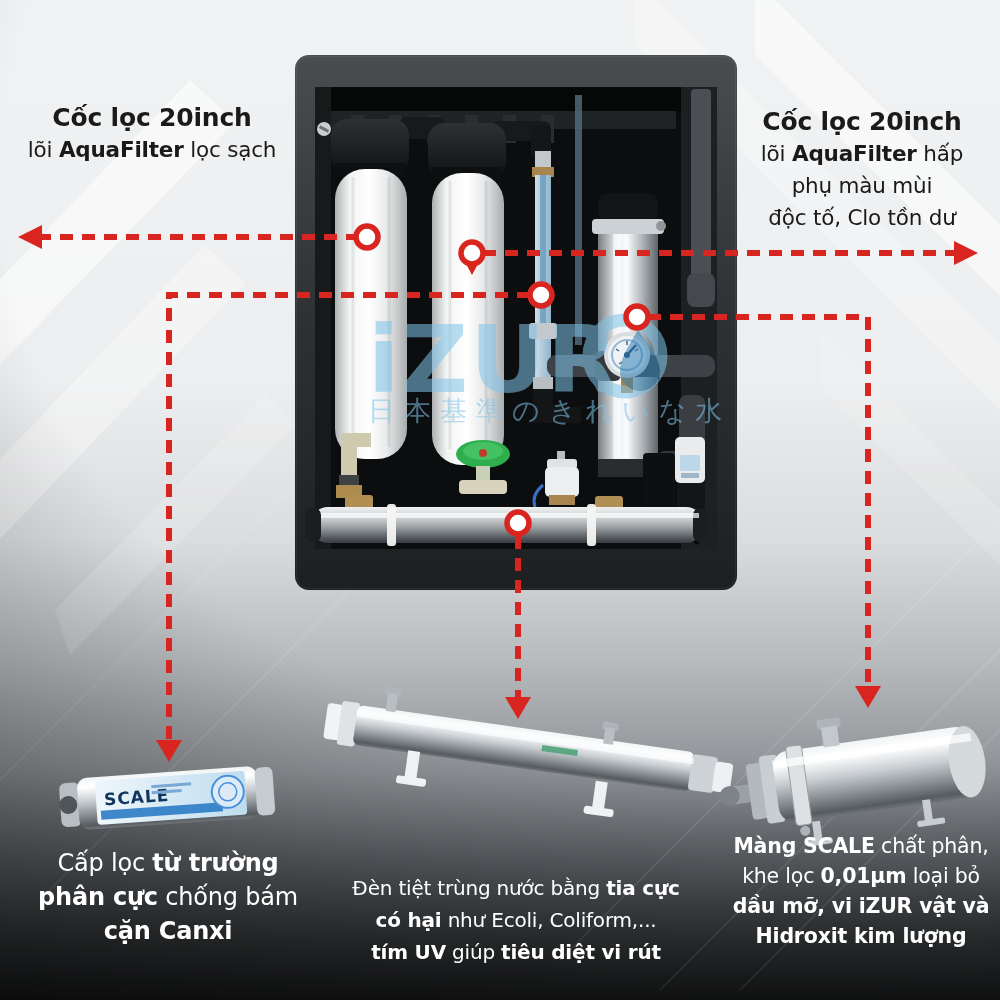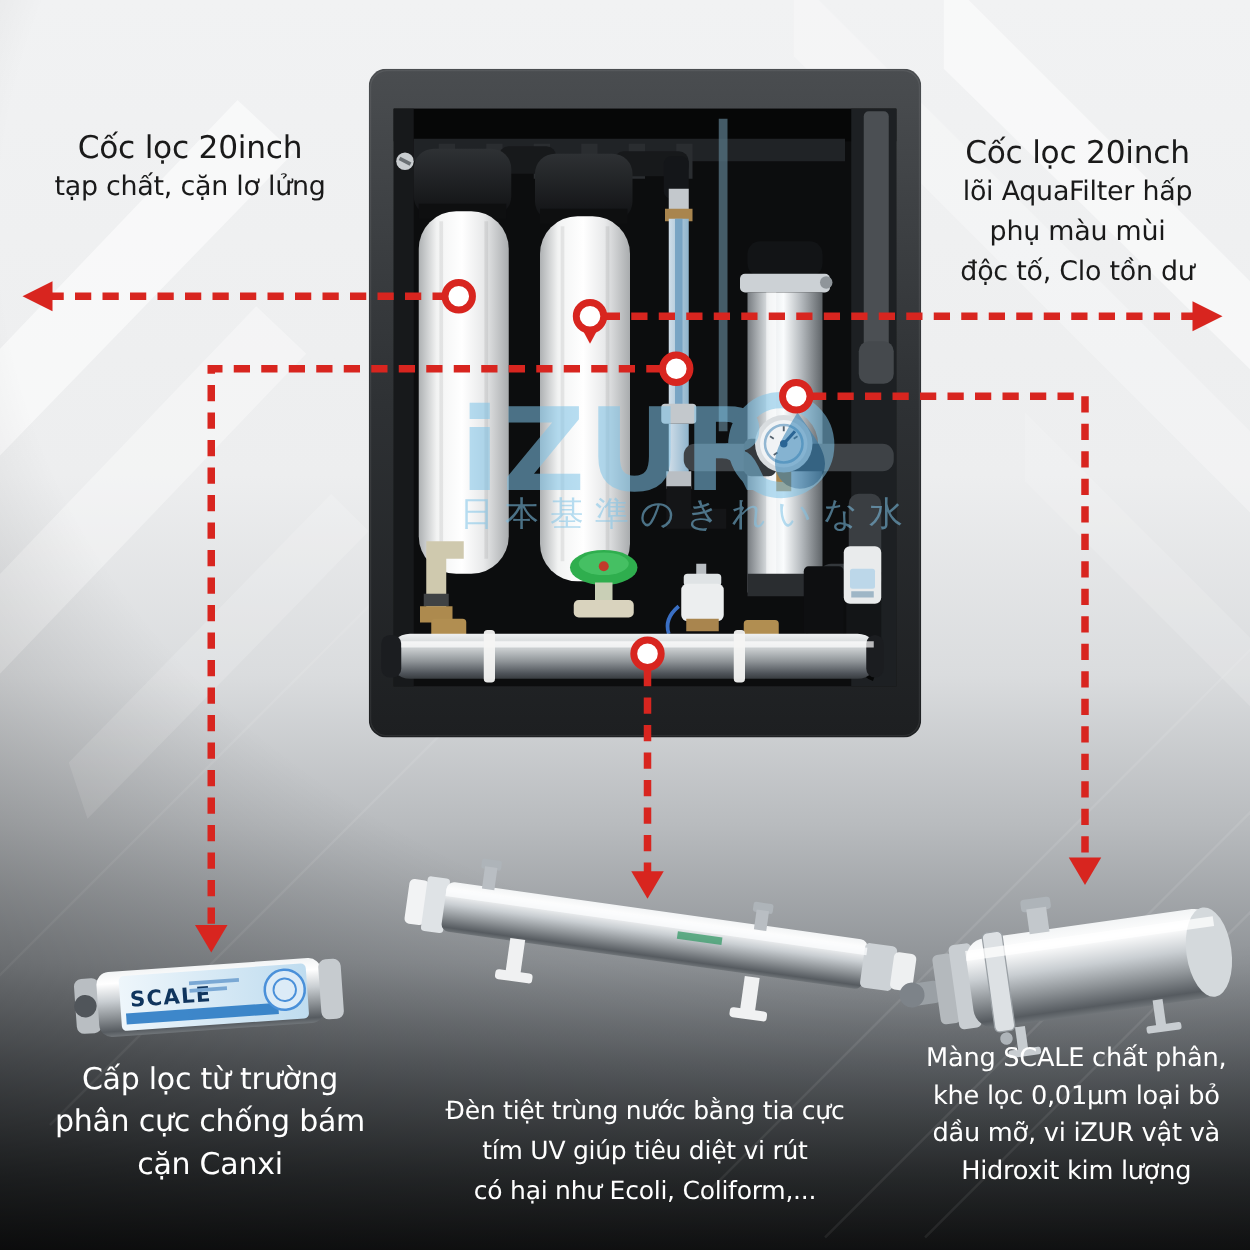--- a/index.html
+++ b/index.html
@@ -4,21 +4,21 @@
 <style>
   html,body{margin:0;padding:0;background:#888;}
   .canvas{position:relative;width:1000px;height:1000px;overflow:hidden;
     font-family:"DejaVu Sans","Liberation Sans",sans-serif;
     background:linear-gradient(180deg,#f1f2f3 0%,#edeeef 38%,#dadcde 54%,#b8bbbe 66%,#8f9397 77%,#5a5e62 86%,#2e3133 94%,#141516 100%);}
   .vignette{position:absolute;inset:0;pointer-events:none;
     background:radial-gradient(150% 115% at 78% 18%, rgba(0,0,0,0) 52%, rgba(0,0,0,0.55) 97%);}
   svg.layer{position:absolute;left:0;top:0;display:block;}
   .co{position:absolute;text-align:center;color:#1a1a1a;font-size:21.5px;line-height:32px;letter-spacing:-0.2px;}
   .co .t{font-size:25px;}
-  .b{font-weight:normal;}
+  .b{font-weight:bold;}
   .light{color:#ffffff;}
   .co div{white-space:nowrap;}
 </style>
 </head>
 <body>
 
 <div class="canvas">
 
   <svg class="layer" width="1000" height="1000">
     <g fill="#ffffff">
@@ -298,40 +298,40 @@
       <circle cx="367" cy="237" r="11"></circle>
       <circle cx="472" cy="253" r="11"></circle>
       <circle cx="541" cy="295" r="11"></circle>
       <circle cx="637" cy="317" r="11"></circle>
       <circle cx="518" cy="523" r="11"></circle>
     </g>
   </svg>
 
   <div class="co" style="left:8px;top:102px;width:288px">
     <div class="t"><span class="b">Cốc lọc 20inch</span></div>
-    <div><span>tạp chất, cặn lơ lửng</span></div>
+    <div><span>lõi </span><span class="b">AquaFilter</span><span> lọc sạch</span></div>
   </div>
 
   <div class="co" style="left:712px;top:106px;width:300px">
     <div class="t"><span class="b">Cốc lọc 20inch</span></div>
     <div><span>lõi </span><span class="b">AquaFilter</span><span> hấp</span></div>
     <div><span>phụ màu mùi</span></div>
     <div><span>độc tố, Clo tồn dư</span></div>
   </div>
 
   <div class="co light" style="left:18px;top:846px;width:300px;font-size:24px;line-height:34px">
     <div><span>Cấp lọc </span><span class="b">từ trường</span></div>
     <div><span class="b">phân cực</span><span> chống bám</span></div>
     <div><span class="b">cặn Canxi</span></div>
   </div>
 
   <div class="co light" style="left:306px;top:872px;width:420px;font-size:20px;line-height:32px">
     <div><span>Đèn tiệt trùng nước bằng </span><span class="b">tia cực</span></div>
+    <div><span class="b">có hại</span><span> như Ecoli, Coliform,...</span></div>
     <div><span class="b">tím UV</span><span> giúp </span><span class="b">tiêu diệt vi rút</span></div>
-    <div><span class="b">có hại</span><span> như Ecoli, Coliform,...</span></div>
   </div>
 
   <div class="co light" style="left:711px;top:831px;width:300px;font-size:20.5px;line-height:30px">
     <div><span class="b">Màng SCALE</span><span> chất phân,</span></div>
     <div><span>khe lọc </span><span class="b">0,01µm</span><span> loại bỏ</span></div>
     <div><span class="b">dầu mỡ, vi iZUR vật và</span></div>
     <div><span class="b">Hidroxit kim lượng</span></div>
   </div>
 
 </div>

